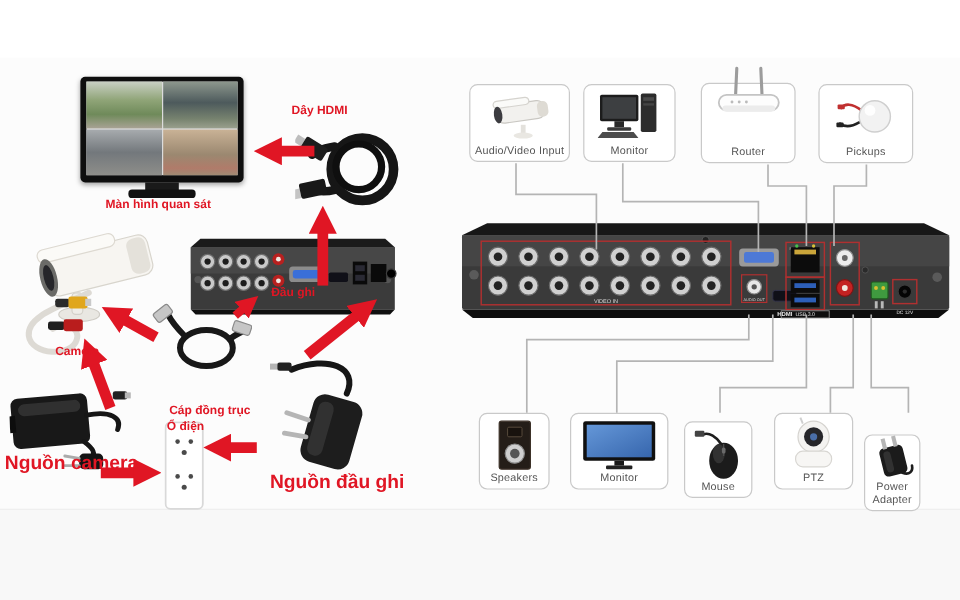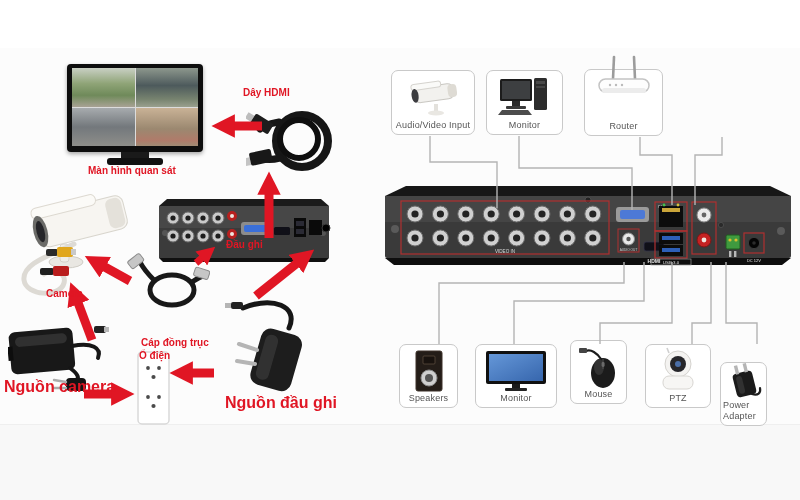--- a/index.html
+++ b/index.html
@@ -20,21 +20,21 @@
   .tv .q1{background:linear-gradient(180deg,#c9d0c4 0%,#8fa477 40%,#6f8a5a 70%,#a8a294 100%);}
   .tv .q2{background:linear-gradient(180deg,#8d978d 0%,#4d5a5c 45%,#77836f 80%,#9aa08e 100%);}
   .tv .q3{background:linear-gradient(180deg,#a7abae 0%,#73787c 50%,#8e8e8a 100%);}
   .tv .q4{background:linear-gradient(180deg,#c9b296 0%,#9b8870 55%,#b07b6a 85%,#a08b74 100%);}
   .tv .neck{position:absolute;left:54px;top:88px;width:28px;height:7px;background:#1a1a1a;}
   .tv .base{position:absolute;left:40px;top:94px;width:56px;height:7px;background:#111;border-radius:3px;}
   
   .dev-box{position:absolute;background:#ffffff;border:1.5px solid #c9c9c9;border-radius:7px;z-index:5;
            display:flex;flex-direction:column;align-items:center;justify-content:flex-end;padding:4px 2px;}
   .dev-box .icon{flex:1;display:flex;align-items:center;justify-content:center;width:100%;}
-  .dev-box .lbl{font-size:9px;color:#555;text-align:left;line-height:1.15;letter-spacing:.2px;}
+  .dev-box .lbl{font-size:9px;color:#555;text-align:center;line-height:1.15;letter-spacing:.2px;}
   
   svg{display:block;}
   .overlay{position:absolute;left:0;top:0;z-index:20;pointer-events:none;}
   .comp{position:absolute;z-index:6;}
 </style>
 </head>
 <body>
 
 <div class="stage">
   <div class="band-top"></div>
@@ -256,20 +256,33 @@
         <rect x="3" y="24" width="50" height="13" rx="6.5" fill="#fdfdfd" stroke="#c4c4c4" stroke-width="1.5"></rect>
         <rect x="6" y="33" width="44" height="5" rx="2.5" fill="#ececec"></rect>
         <circle cx="14" cy="30" r="1.2" fill="#bbb"></circle>
           <circle cx="20" cy="30" r="1.2" fill="#bbb"></circle>
           <circle cx="26" cy="30" r="1.2" fill="#bbb"></circle>
       </svg>
     </div>
     <div class="lbl">Router</div>
   </div>
 
+  <div class="dev-box" style="left:682px;top:70px;width:79px;height:66px;">
+    <div class="icon">
+      <svg width="52" height="40" viewBox="0 0 52 40">
+        <path d="M22,14 C14,8 8,8 5,12" fill="none" stroke="#c03030" stroke-width="2.2" stroke-linecap="round"></path>
+        <path d="M20,24 C13,28 8,28 4,25" fill="none" stroke="#222" stroke-width="2.2" stroke-linecap="round"></path>
+        <rect x="2" y="9" width="6" height="4" rx="1" fill="#c03030"></rect>
+        <rect x="1" y="24" width="6" height="4" rx="1" fill="#222"></rect>
+        <circle cx="33" cy="19" r="13" fill="#f2f2f2" stroke="#cfcfcf" stroke-width="1.2"></circle>
+        <circle cx="29" cy="14" r="4.5" fill="#ffffff" opacity="0.9"></circle>
+      </svg>
+    </div>
+    <div class="lbl">Pickups</div>
+  </div>
 
   <div class="comp" style="left:382px;top:185px;z-index:7;">
     <svg width="412" height="90" viewBox="0 0 412 90">
       <polygon points="3,11 409,11 388,1 24,1" fill="#171717"></polygon>
       <rect x="3" y="11" width="406" height="62" rx="2" fill="#3a3a3a"></rect>
       <rect x="3" y="11" width="406" height="26" fill="#454545"></rect>
       <polygon points="3,73 409,73 400,80 12,80" fill="#0e0e0e"></polygon>
       <circle cx="13" cy="44" r="4" fill="#5a5a5a"></circle>
         <circle cx="399" cy="46" r="4" fill="#5a5a5a"></circle>
       <circle cx="206" cy="15" r="3" fill="#222" stroke="#555" stroke-width="0.8"></circle>
@@ -399,21 +412,21 @@
               <stop offset="1" stop-color="#234e92"></stop>
         </linearGradient>
           </defs>
         <rect x="27" y="34" width="8" height="4" fill="#1a1a1a"></rect>
         <rect x="20" y="38" width="22" height="3" rx="1" fill="#222"></rect>
       </svg>
     </div>
     <div class="lbl">Monitor</div>
   </div>
 
-  <div class="dev-box" style="left:570px;top:340px;width:57px;height:64px;">
+  <div class="dev-box" style="left:570px;top:351px;width:57px;height:64px;">
     <div class="icon">
       <svg width="44" height="44" viewBox="0 0 44 44">
         <path d="M24,14 C20,8 14,4 9,6" fill="none" stroke="#1d1d1d" stroke-width="2.2" stroke-linecap="round"></path>
         <rect x="2" y="3" width="8" height="5" rx="1" fill="#444"></rect>
         <ellipse cx="26" cy="28" rx="12" ry="15" fill="#1b1b1b"></ellipse>
         <ellipse cx="22" cy="22" rx="5" ry="8" fill="#3c3c3c" opacity="0.7"></ellipse>
         <line x1="26" y1="14" x2="26" y2="24" stroke="#4c4c4c" stroke-width="1.2"></line>
         <rect x="24.6" y="17" width="3" height="5" rx="1.4" fill="#6a6a6a"></rect>
       </svg>
     </div>

